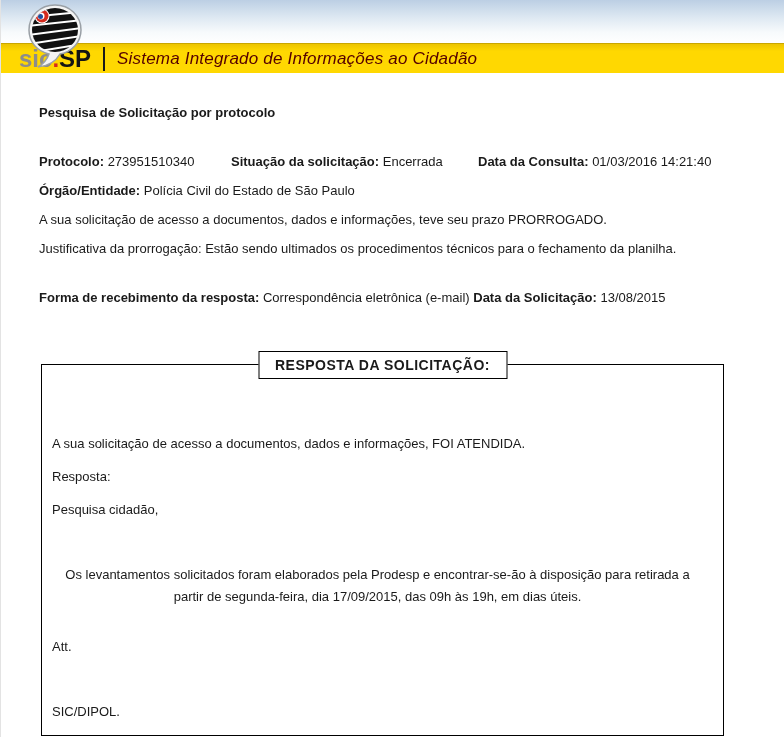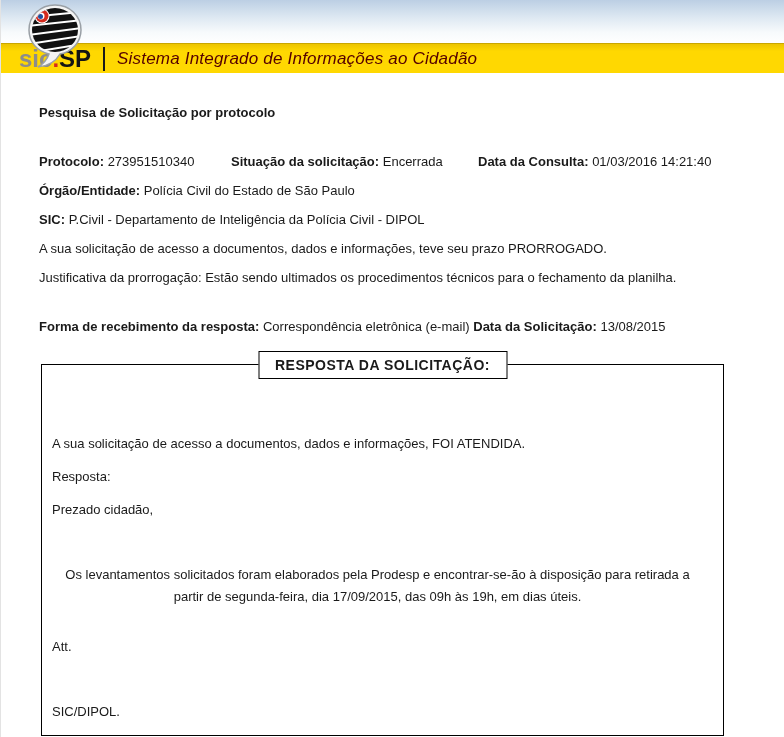--- a/index.html
+++ b/index.html
@@ -140,40 +140,37 @@
     <div class="page-title">Pesquisa de Solicitação por protocolo</div>
 
     <div class="row">
       <span class="inline-col-1"><b>Protocolo:</b> <span>273951510340</span></span><span class="inline-col-2"><b>Situação da solicitação:</b> <span>Encerrada</span></span><span><b>Data da Consulta:</b> <span>01/03/2016 14:21:40</span></span>
     </div>
 
     <div class="row">
       <b>Órgão/Entidade:</b> <span>Polícia Civil do Estado de São Paulo</span>
     </div>
 
-    <div class="row">
-      <b>SIC:</b> <span>P.Civil - Departamento de Inteligência da Polícia Civil - DIPOL</span>
-    </div>
 
     <div class="row">A sua solicitação de acesso a documentos, dados e informações, teve seu prazo PRORROGADO.</div>
 
     <div class="row">Justificativa da prorrogação: Estão sendo ultimados os procedimentos técnicos para o fechamento da planilha.</div>
 
     <div class="row row-gap-lg">
       <b>Forma de recebimento da resposta:</b> <span>Correspondência eletrônica (e-mail)</span> <b>Data da Solicitação:</b> <span>13/08/2015</span>
     </div>
 
 
   </div>
 
   <div class="response-box">
     <div class="response-legend">RESPOSTA DA SOLICITAÇÃO:</div>
     <div class="response-body">
       <p class="rp1">A sua solicitação de acesso a documentos, dados e informações, FOI ATENDIDA.</p>
       <p class="rp2">Resposta:</p>
-      <p class="rp3">Prezado cidadão,</p>
+      <p class="rp3">Pesquisa cidadão,</p>
       <p class="rp4">Os levantamentos solicitados foram elaborados pela Prodesp e encontrar-se-ão à disposição para retirada a partir de segunda-feira, dia 17/09/2015, das 09h às 19h, em dias úteis.</p>
       <p class="rp5">Att.</p>
       <p class="rp6">SIC/DIPOL.</p>
     </div>
   </div>
 
 </div>
 
 </body></html>

